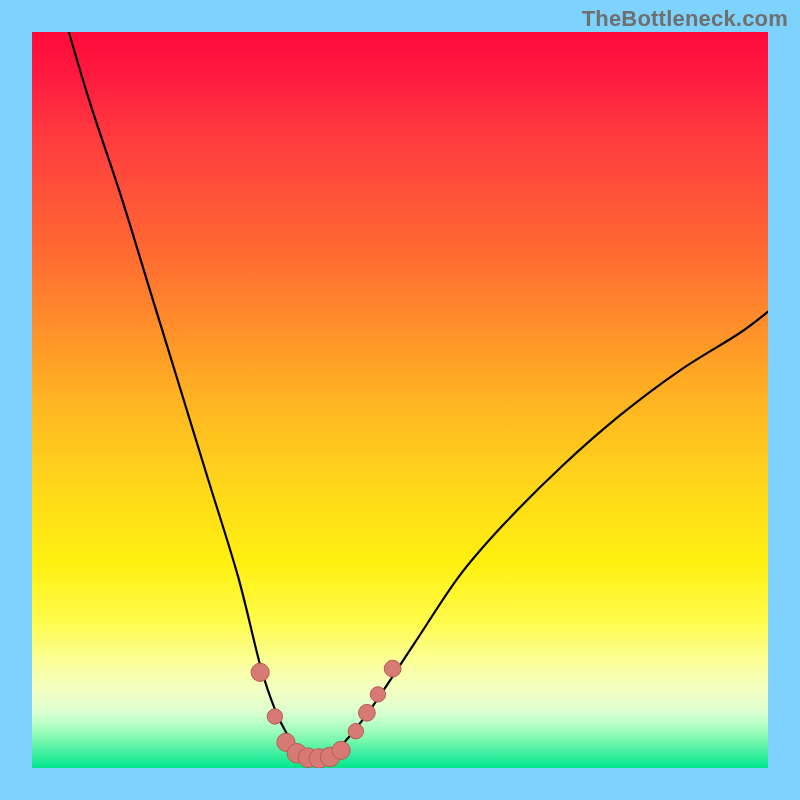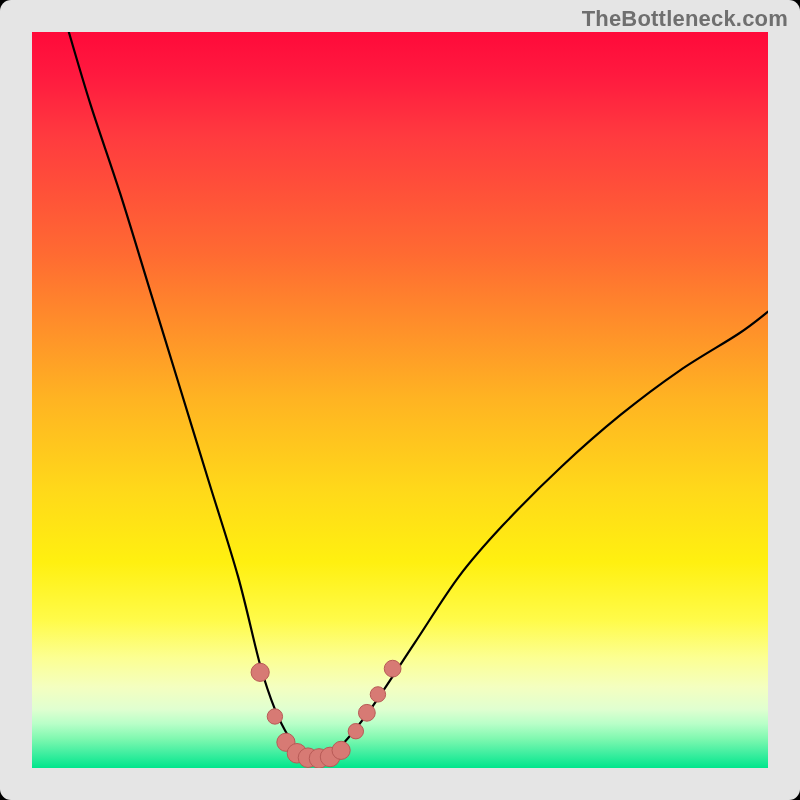--- a/index.html
+++ b/index.html
@@ -9,22 +9,21 @@
     height: 800px;
     background: #000;
     overflow: hidden;
   }
   .frame {
     position: absolute;
     left: 0;
     top: 0;
     width: 800px;
     height: 800px;
-    background: #e5e5e5;
-    border-radius: 11px;
+    background: #7dd3fc;
   }
   .plot-area {
     position: absolute;
     left: 32px;
     top: 32px;
     width: 736px;
     height: 736px;
     overflow: hidden;
   }
   .gradient {

